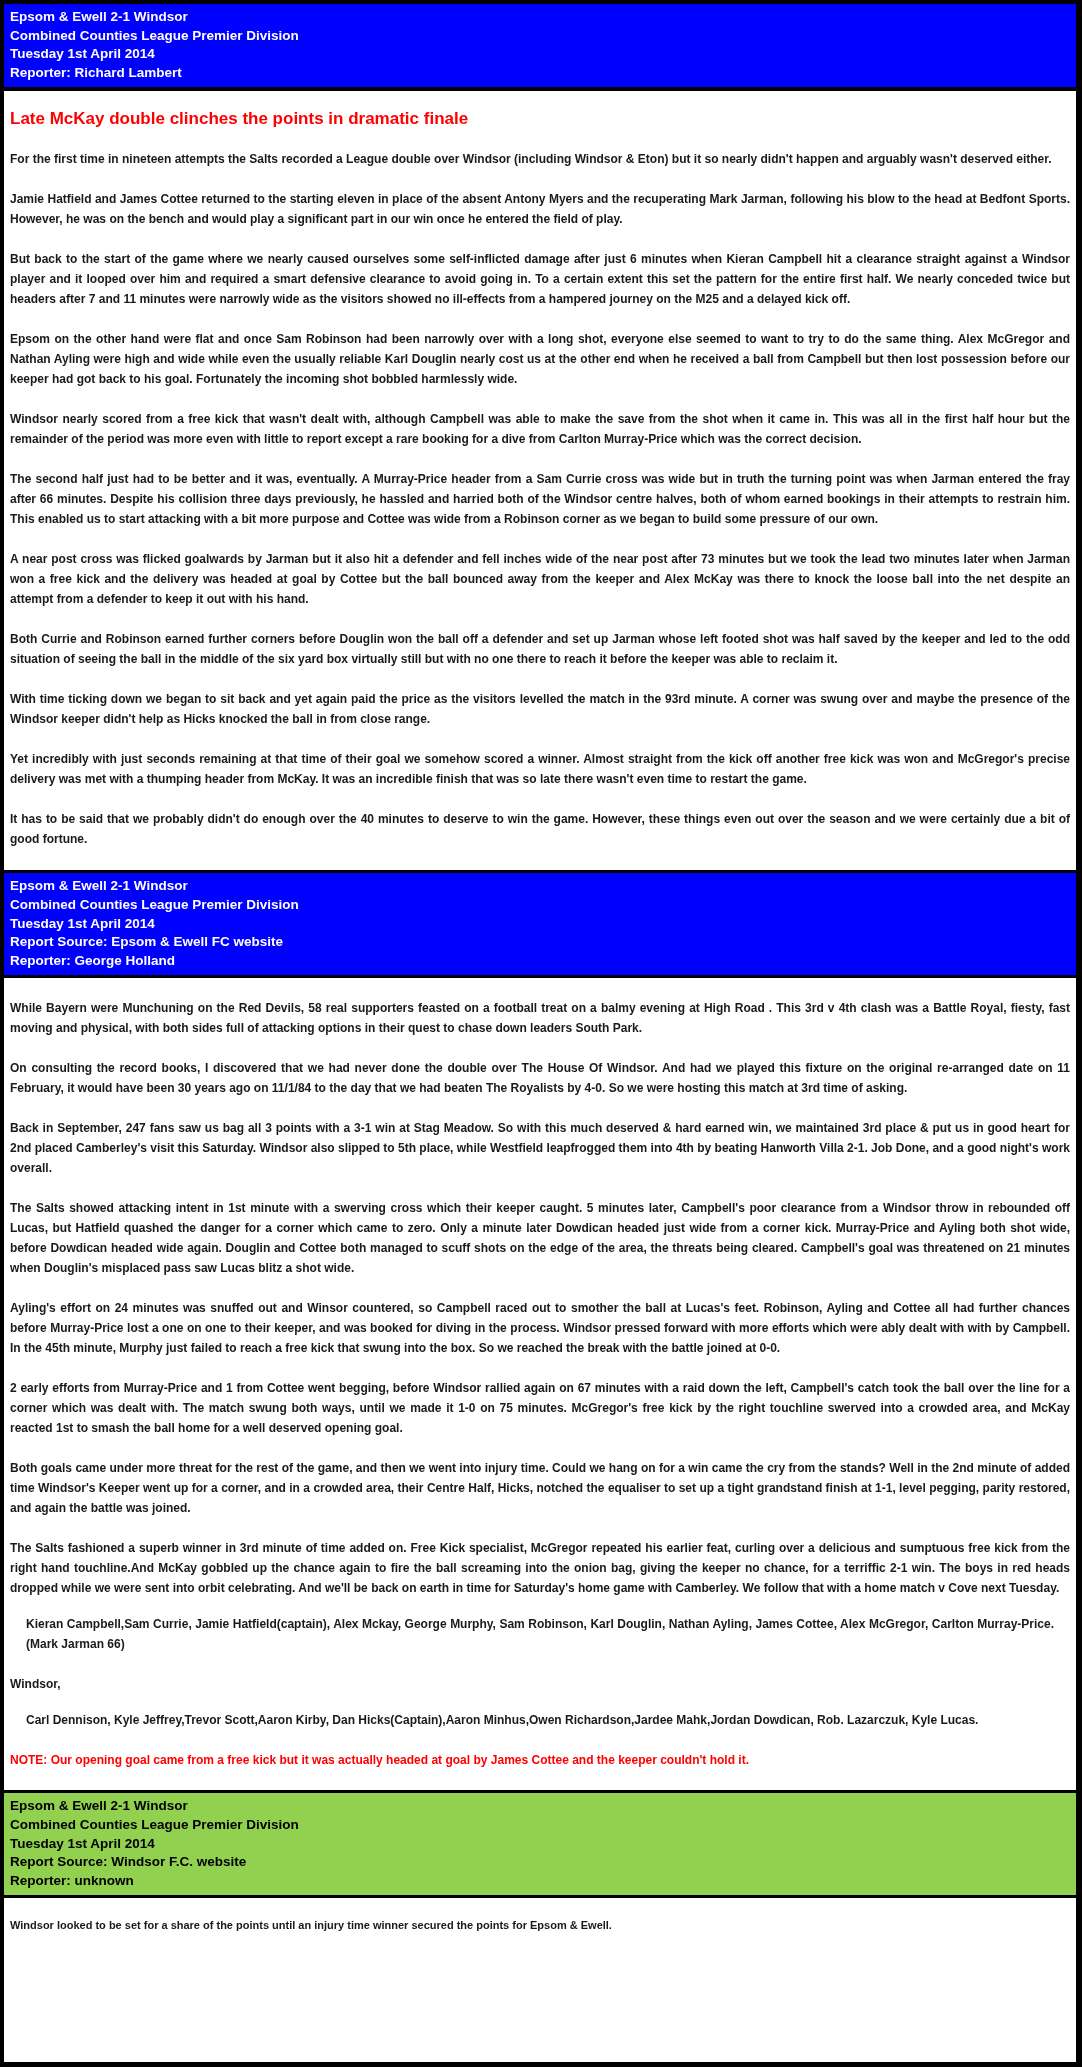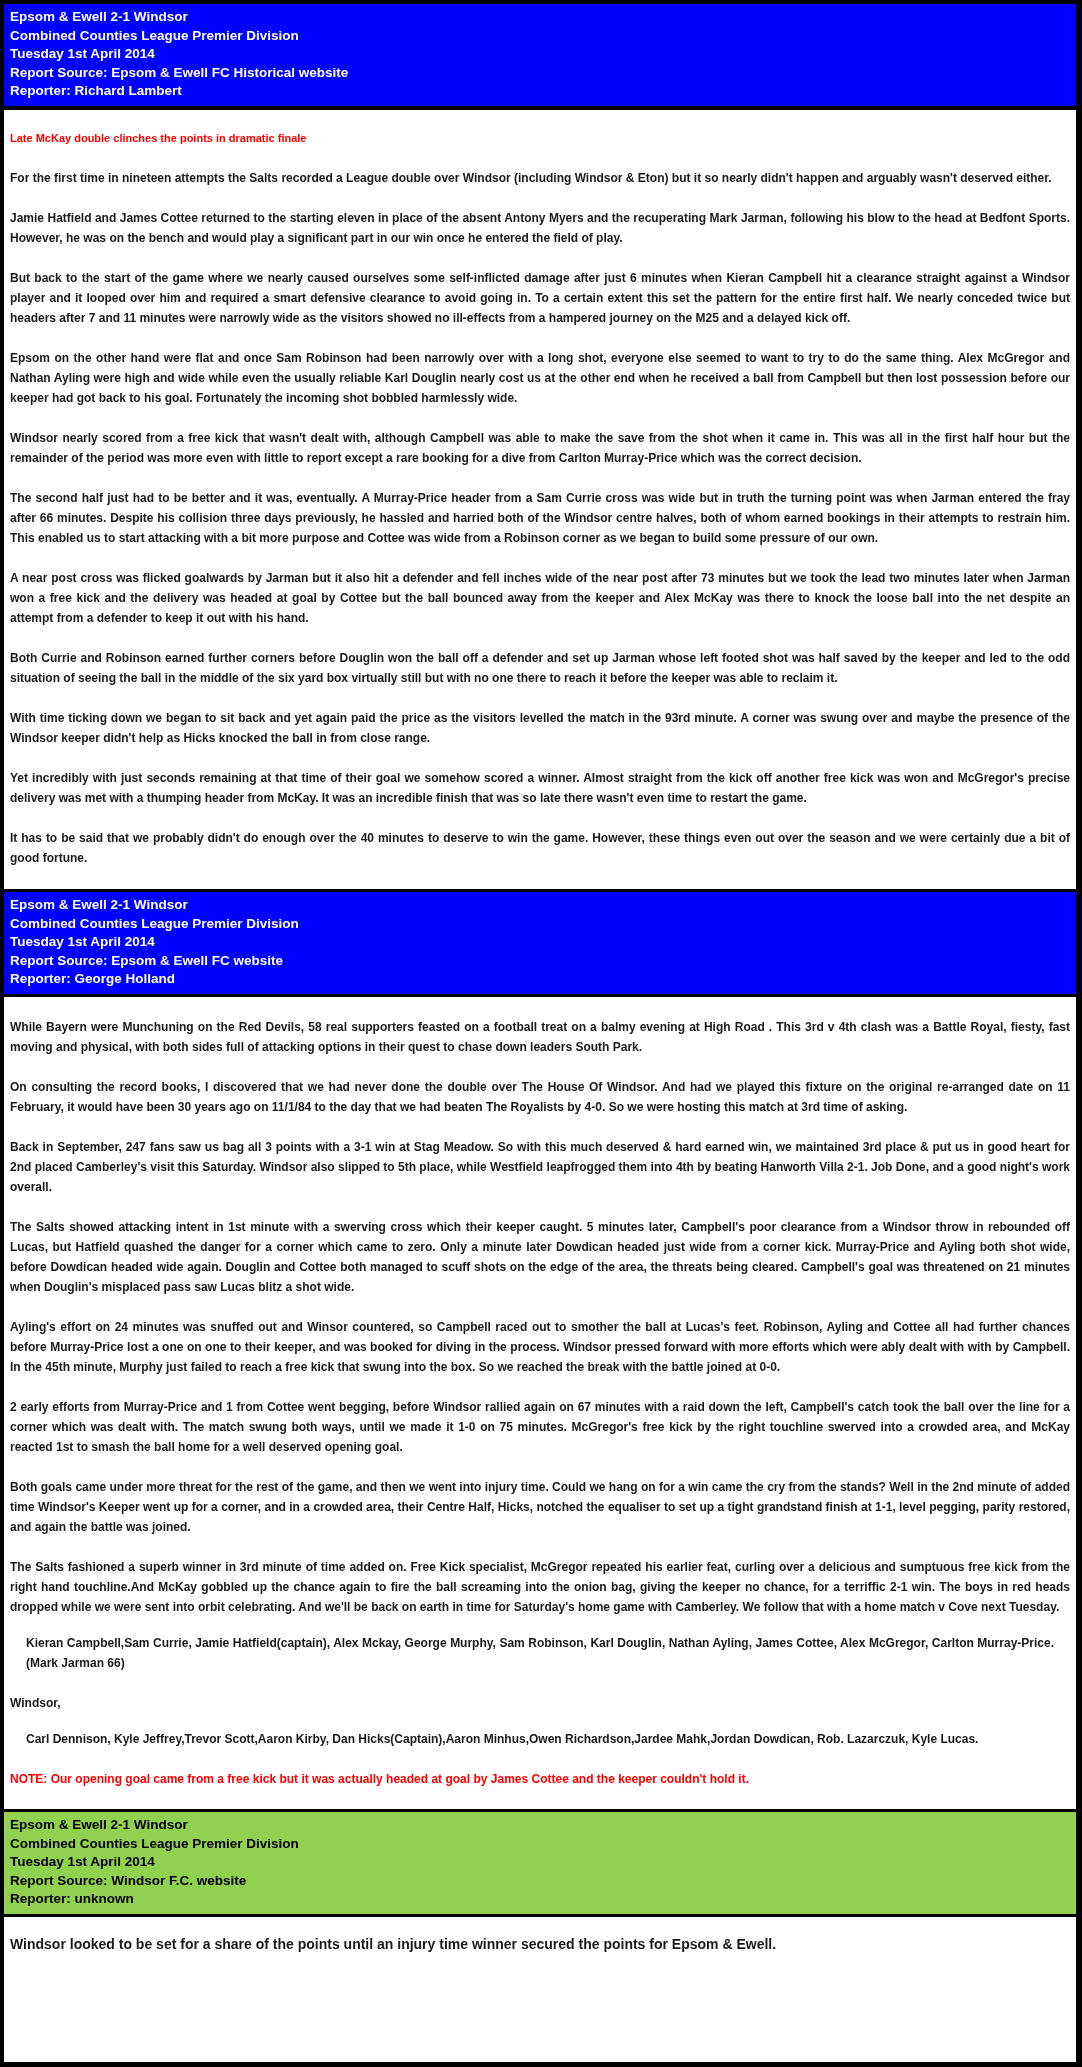--- a/index.html
+++ b/index.html
@@ -47,51 +47,50 @@
     padding: 0 6px;
     color: #1A1A1A;
     font-size: 12px;
     font-weight: 600;
     line-height: 20px;
     text-align: justify;
   }
   .headline {
     margin: 18px 0 0 0;
     color: #FF0000;
-    font-size: 11px;
+    font-size: 17px;
     font-weight: bold;
     text-align: left;
     line-height: 20px;
   }
   .para { margin: 20px 0 0 0; }
   .team-title { margin: 20px 0 0 0; text-align: left; }
   .team-players { margin: 16px; }
   .note {
     margin: 20px 0 0 0;
     color: #FF0000;
     text-align: left;
     font-weight: 600;
   }
   .closing {
     margin: 17px 0 20px 0;
     font-weight: bold;
-    font-size: 14px;
+    font-size: 11px;
     text-align: left;
   }
 </style>
 </head>
 <body>
 
 <div class="page">
 
   <div class="hdr hdr-blue hdr-first">
     <div class="hline">Epsom &amp; Ewell 2-1 Windsor</div>
     <div class="hline">Combined Counties League Premier Division</div>
     <div class="hline">Tuesday 1st April 2014</div>
-    <div class="hline">Report Source: Epsom &amp; Ewell FC Historical website</div>
     <div class="hline">Reporter: Richard Lambert</div>
   </div>
 
   <div class="section-body">
     <p class="headline">Late McKay double clinches the points in dramatic finale</p>
     <p class="para">For the first time in nineteen attempts the Salts recorded a League double over Windsor (including Windsor &amp; Eton) but it so nearly didn't happen and arguably wasn't deserved either.</p>
     <p class="para">Jamie Hatfield and James Cottee returned to the starting eleven in place of the absent Antony Myers and the recuperating Mark Jarman, following his blow to the head at Bedfont Sports. However, he was on the bench and would play a significant part in our win once he entered the field of play.</p>
     <p class="para">But back to the start of the game where we nearly caused ourselves some self-inflicted damage after just 6 minutes when Kieran Campbell hit a clearance straight against a Windsor player and it looped over him and required a smart defensive clearance to avoid going in. To a certain extent this set the pattern for the entire first half. We nearly conceded twice but headers after 7 and 11 minutes were narrowly wide as the visitors showed no ill-effects from a hampered journey on the M25 and a delayed kick off.</p>
     <p class="para">Epsom on the other hand were flat and once Sam Robinson had been narrowly over with a long shot, everyone else seemed to want to try to do the same thing. Alex McGregor and Nathan Ayling were high and wide while even the usually reliable Karl Douglin nearly cost us at the other end when he received a ball from Campbell but then lost possession before our keeper had got back to his goal. Fortunately the incoming shot bobbled harmlessly wide.</p>
     <p class="para">Windsor nearly scored from a free kick that wasn't dealt with, although Campbell was able to make the save from the shot when it came in. This was all in the first half hour but the remainder of the period was more even with little to report except a rare booking for a dive from Carlton Murray-Price which was the correct decision.</p>

